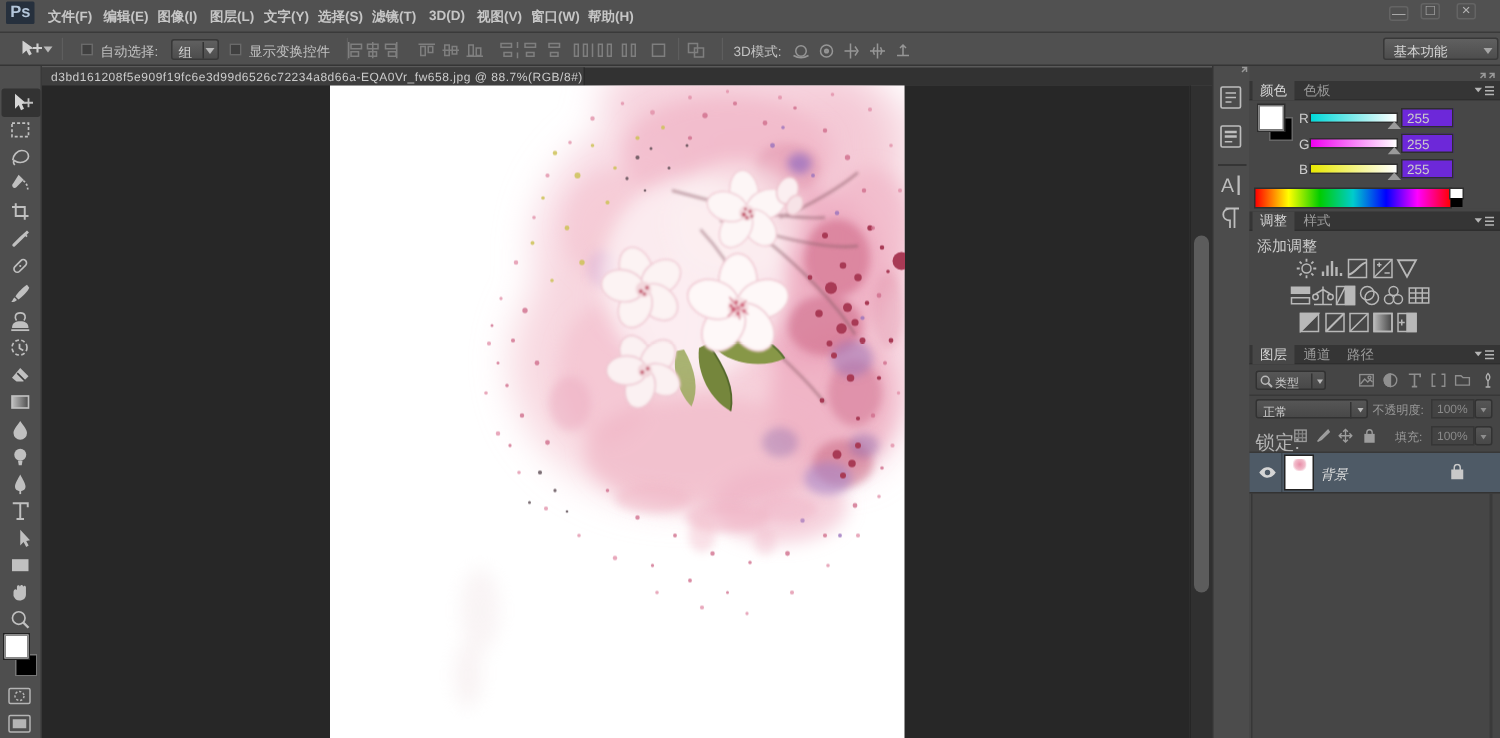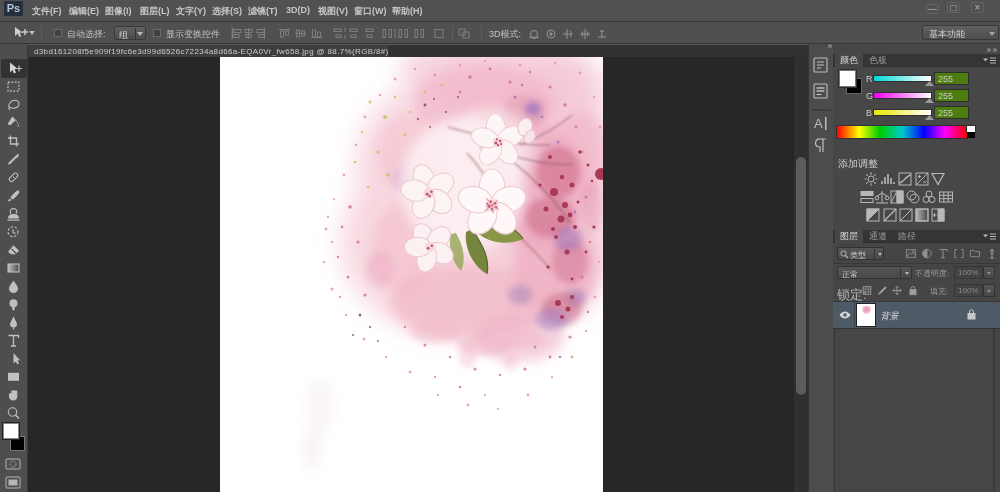--- a/index.html
+++ b/index.html
@@ -30,21 +30,21 @@
 #vthumb{left:2px;top:100px;width:10px;height:238px;background:#5c5c5c;border-radius:5px}
 
 #dock{left:808px;top:44px;width:25px;height:448px;background:#4c4c4c;border-left:1px solid #353535}
 
 #panels{left:833px;top:44px;width:167px;height:448px;background:#474747}
 .phead{position:absolute;left:0;width:167px;height:13px;background:#353535;border-bottom:1px solid #2e2e2e}
 .ptab{position:absolute;top:0;height:13px;font-size:9px;line-height:13px;padding:0 5px;color:#9b9b9b;font-weight:normal}
 .ptab.on{background:#474747;color:#d8d8d8}
 .pmenu{position:absolute;right:3px;top:4px;color:#aaa}
 .pbody{position:absolute;left:0;width:167px;background:#474747}
-.vbox{position:absolute;background:#4d7c0f;border:1px solid #2e2e2e;color:#cccccc;font-size:9px}
+.vbox{position:absolute;background:#6d28d9;border:1px solid #2e2e2e;color:#cccccc;font-size:9px}
 .vboxdim{position:absolute;background:#434343;border:1px solid #363636;color:#8a8a8a;font-size:9px}
 .ddbtn{position:absolute;background:linear-gradient(#565656,#484848);border:1px solid #323232;border-radius:2px}
 .ptxt{position:absolute;color:#bfbfbf;font-size:9px;white-space:nowrap}
 svg{display:block}
 </style></head>
 <body>
 <div id="app">
 
   <div id="menubar" class="abs">
     <span id="pslogo" class="abs">Ps</span>
@@ -612,20 +612,30 @@
       <span class="ptxt" style="left:33px;top:41px;color:#cdcdcd">B</span>
       <div class="abs" style="left:41px;top:43px;width:57px;height:5px;background:linear-gradient(90deg,#e8e800,#ffffff);box-shadow:0 0 0 1px #2f2f2f"></div>
       <svg class="abs" style="left:92px;top:48px" width="9" height="5" viewBox="0 0 9 5">
           <path d="M4.5 0 L9 5 L0 5 Z" fill="#9a9a9a"></path>
         </svg>
       <div class="vbox" style="left:101px;top:39px;width:35px;height:13px;line-height:12px;padding-left:3px">255</div>
       <div class="abs" style="left:4px;top:59px;width:130px;height:12px;background:linear-gradient(90deg,#f00,#ff0 17%,#0c0 33%,#0cc 50%,#00f 67%,#f0f 83%,#f00);box-shadow:0 0 0 1px #2f2f2f"></div>
       <div class="abs" style="left:134px;top:59px;width:8px;height:6px;background:#fff;box-shadow:0 0 0 1px #2f2f2f"></div>
       <div class="abs" style="left:134px;top:65px;width:8px;height:6px;background:#000"></div>
     </div>
+    <div class="phead abs" style="top:97px">
+      <span class="ptab on" style="left:2px">调整</span>
+      <span class="ptab" style="left:31px">样式</span>
+      <span class="pmenu" style="right:4px;top:3px">
+          <svg width="13" height="8" viewBox="0 0 13 8">
+            <path d="M0 1.5 l2.5 3 2.5 -3 Z" fill="#b5b5b5"></path>
+            <path d="M7 1 h6 M7 3.5 h6 M7 6 h6" stroke="#b5b5b5" stroke-width="1"></path>
+          </svg>
+        </span>
+    </div>
     <div class="pbody abs" style="top:110px;height:76px">
       <span class="ptxt" style="left:5px;top:3px;font-size:10px;color:#cdcdcd">添加调整</span>
       <svg class="abs" style="left:0;top:18px" width="167" height="58" viewBox="0 0 167 58" fill="none" stroke="#b8b8b8" stroke-width="1">
 
         <g transform="translate(38,7)">
             <circle r="3"></circle>
             <g stroke-width="1.2">
               <path d="M0 -6.5 V-4.5 M0 4.5 V6.5 M-6.5 0 H-4.5 M4.5 0 H6.5 M-4.6 -4.6 L-3.2 -3.2 M3.2 3.2 L4.6 4.6 M4.6 -4.6 L3.2 -3.2 M-3.2 3.2 L-4.6 4.6"></path>
             </g>
           </g>

